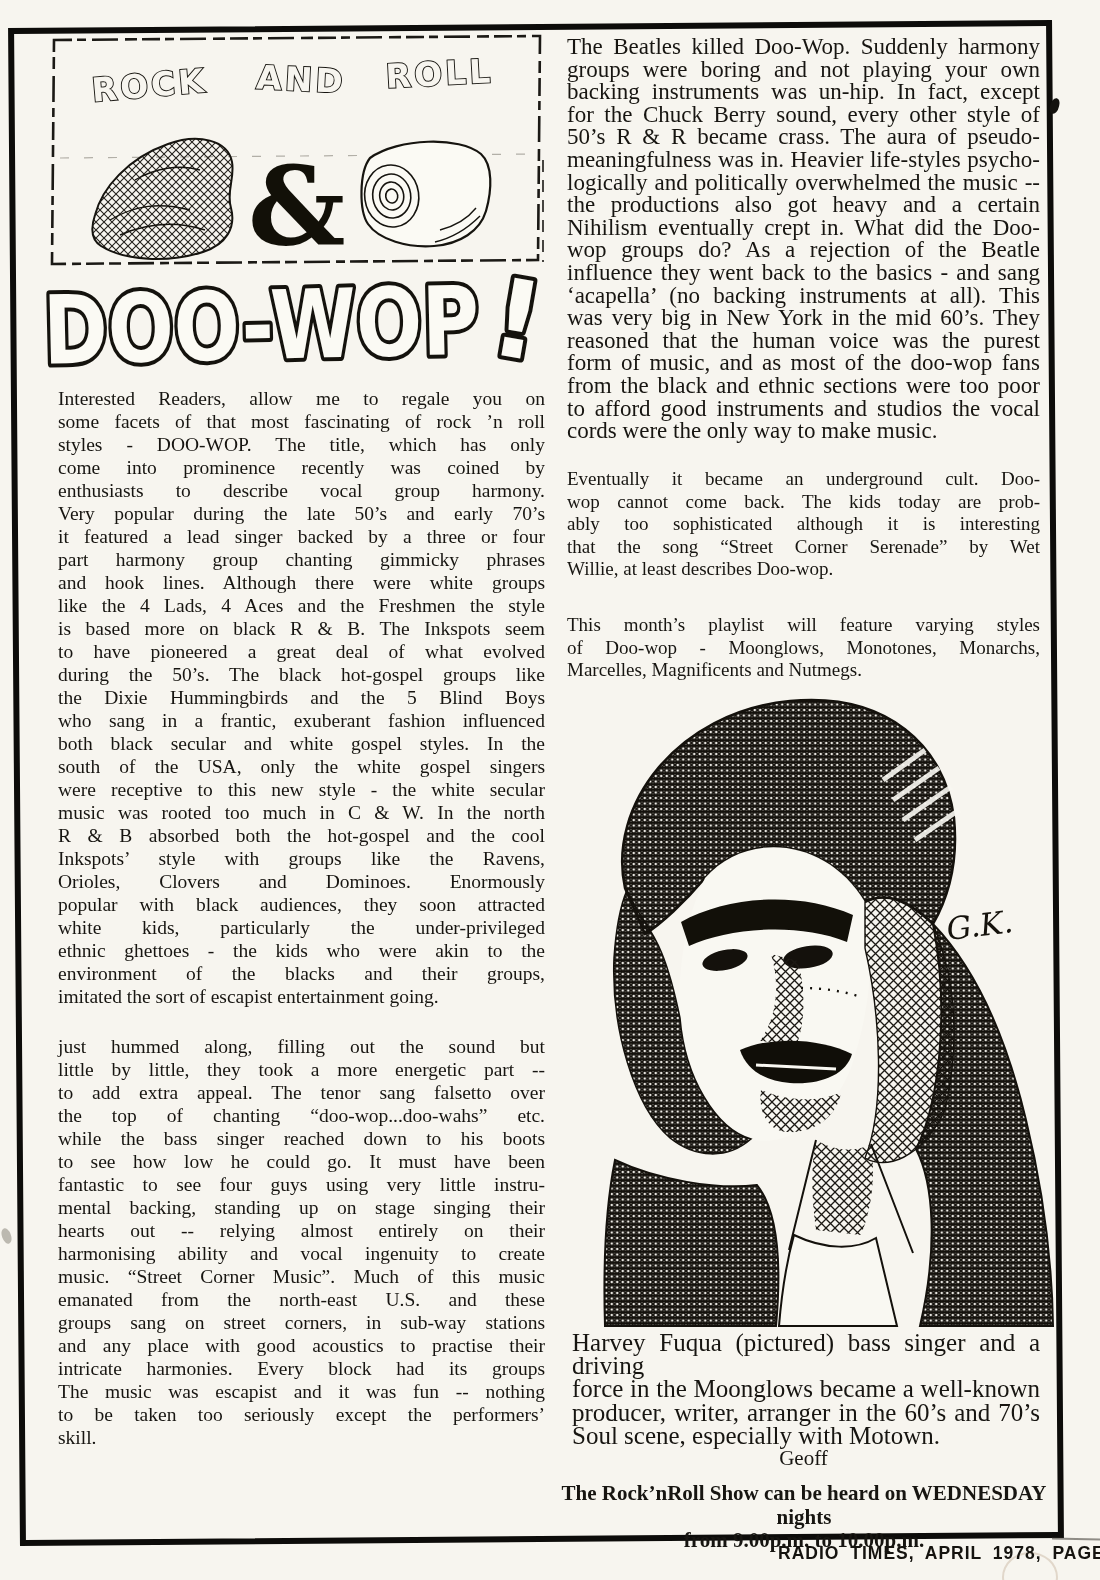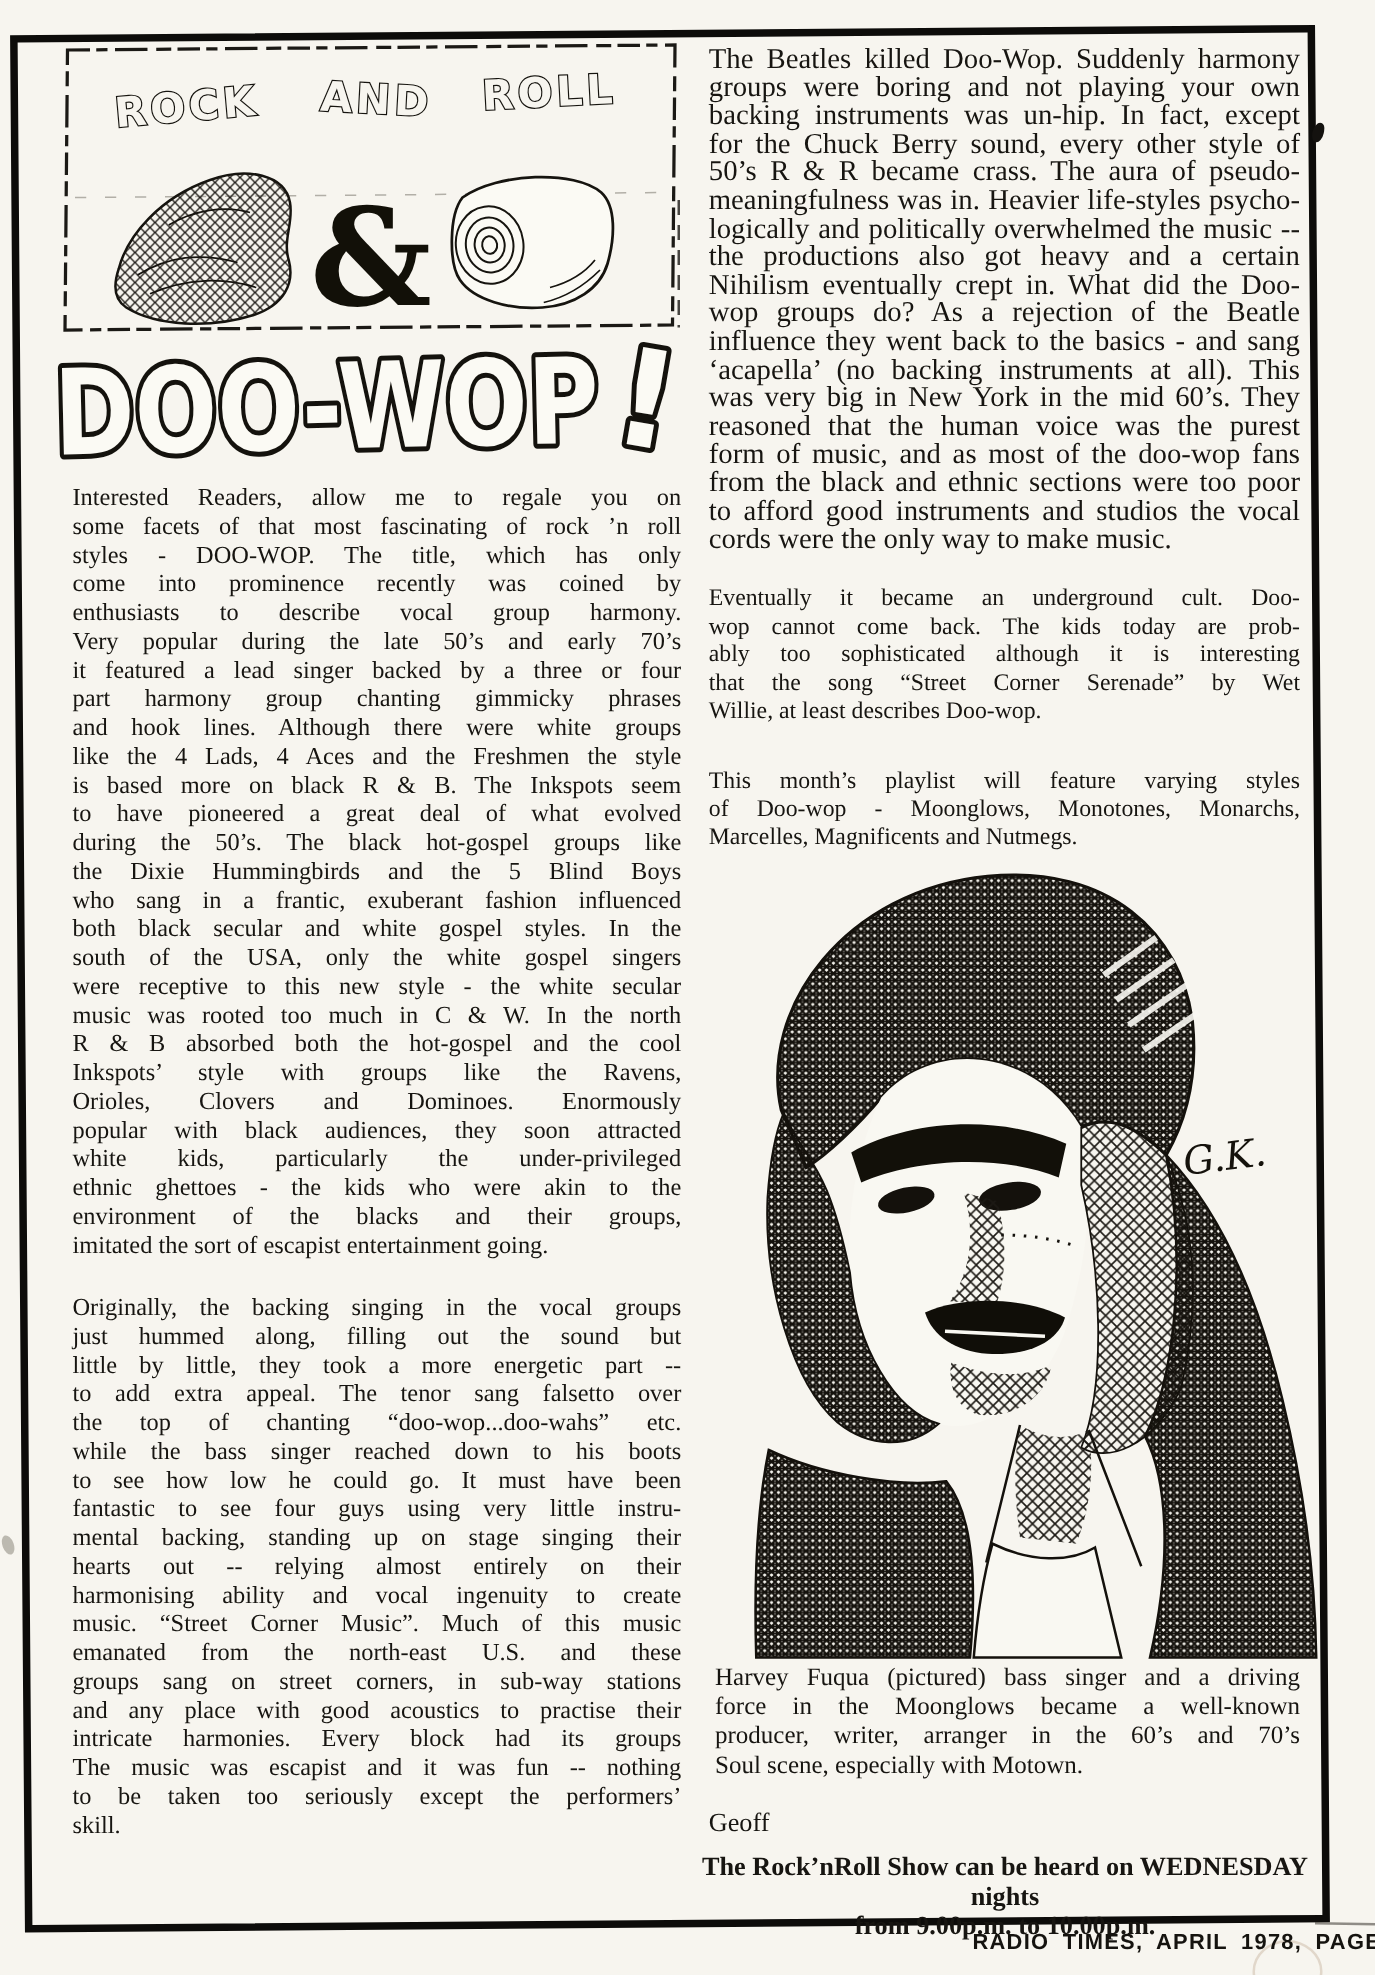--- a/index.html
+++ b/index.html
@@ -25,22 +25,22 @@
   .textblock { position:absolute; }
   .jline { text-align:justify; text-align-last:justify; white-space:normal; }
   .jline.last { text-align-last:left; }
   .center-lines .jline, .center-lines .jline.last { text-align:center; text-align-last:center; }
 
   .leftcol-1 { left:58px; top:387px; width:487px; font-size:19.5px; line-height:23px; }
   .leftcol-2 { left:58px; top:1035px; width:487px; font-size:19.5px; line-height:23px; }
   .rightcol-1 { left:567px; top:36px;  width:473px; font-size:23px; line-height:22.6px; }
   .rightcol-2 { left:567px; top:468px; width:473px; font-size:19px; line-height:22.6px; }
   .rightcol-3 { left:567px; top:614px; width:473px; font-size:19px; line-height:22.6px; }
-  .caption    { left:572px; top:1331px; width:468px; font-size:20px; line-height:23.2px; }
-  .byline     { left:567px; top:1446px; width:473px; font-size:21px; }
+  .caption    { left:572px; top:1331px; width:468px; font-size:25px; line-height:23.2px; }
+  .byline     { left:567px; top:1446px; width:473px; font-size:21px; text-align:center; }
   .shownote   { left:560px; top:1482px; width:488px; font-size:21px; line-height:23.5px; font-weight:bold; }
   .page-footer {
     position:absolute; left:778px; top:1543px; white-space:nowrap;
     font-family:"Liberation Sans", sans-serif; font-weight:bold;
     font-size:17.5px; letter-spacing:1px; word-spacing:5px; color:#15130f;
   }
   .masthead-svg { position:absolute; left:40px; top:30px; }
   .title-svg { position:absolute; left:35px; top:240px; }
   .portrait-svg { position:absolute; left:565px; top:688px; }
   svg text { user-select:none; }
@@ -122,21 +122,20 @@
       <div class="jline">R &amp; B absorbed both the hot-gospel and the cool</div>
       <div class="jline">Inkspots’ style with groups like the Ravens,</div>
       <div class="jline">Orioles, Clovers and Dominoes. Enormously</div>
       <div class="jline">popular with black audiences, they soon attracted</div>
       <div class="jline">white kids, particularly the under-privileged</div>
       <div class="jline">ethnic ghettoes - the kids who were akin to the</div>
       <div class="jline">environment of the blacks and their groups,</div>
       <div class="jline last">imitated the sort of escapist entertainment going.</div>
     </div>
   <div class="textblock leftcol-2">
-      <div class="jline">Originally, the backing singing in the vocal groups</div>
       <div class="jline">just hummed along, filling out the sound but</div>
       <div class="jline">little by little, they took a more energetic part --</div>
       <div class="jline">to add extra appeal. The tenor sang falsetto over</div>
       <div class="jline">the top of chanting “doo-wop...doo-wahs” etc.</div>
       <div class="jline">while the bass singer reached down to his boots</div>
       <div class="jline">to see how low he could go. It must have been</div>
       <div class="jline">fantastic to see four guys using very little instru-</div>
       <div class="jline">mental backing, standing up on stage singing their</div>
       <div class="jline">hearts out -- relying almost entirely on their</div>
       <div class="jline">harmonising ability and vocal ingenuity to create</div>

